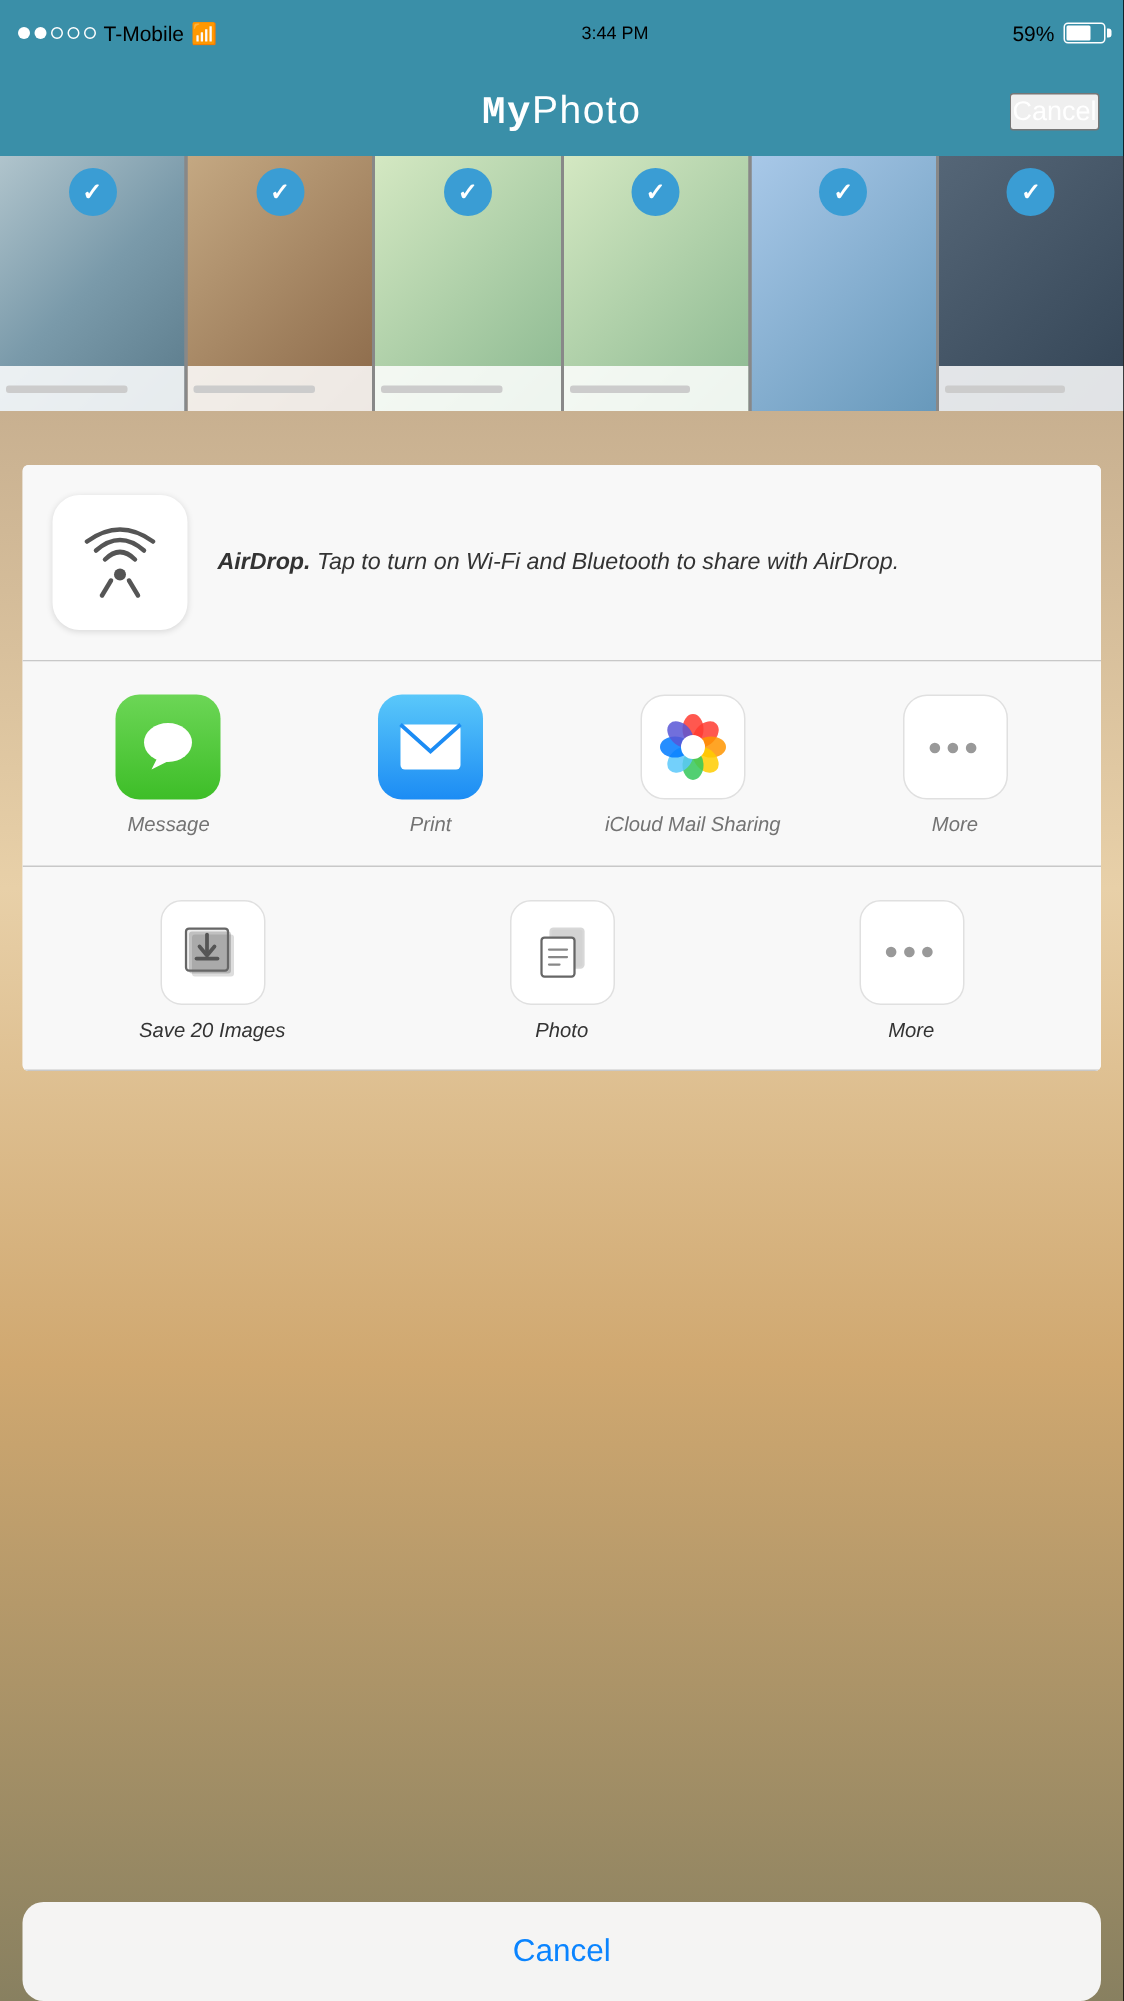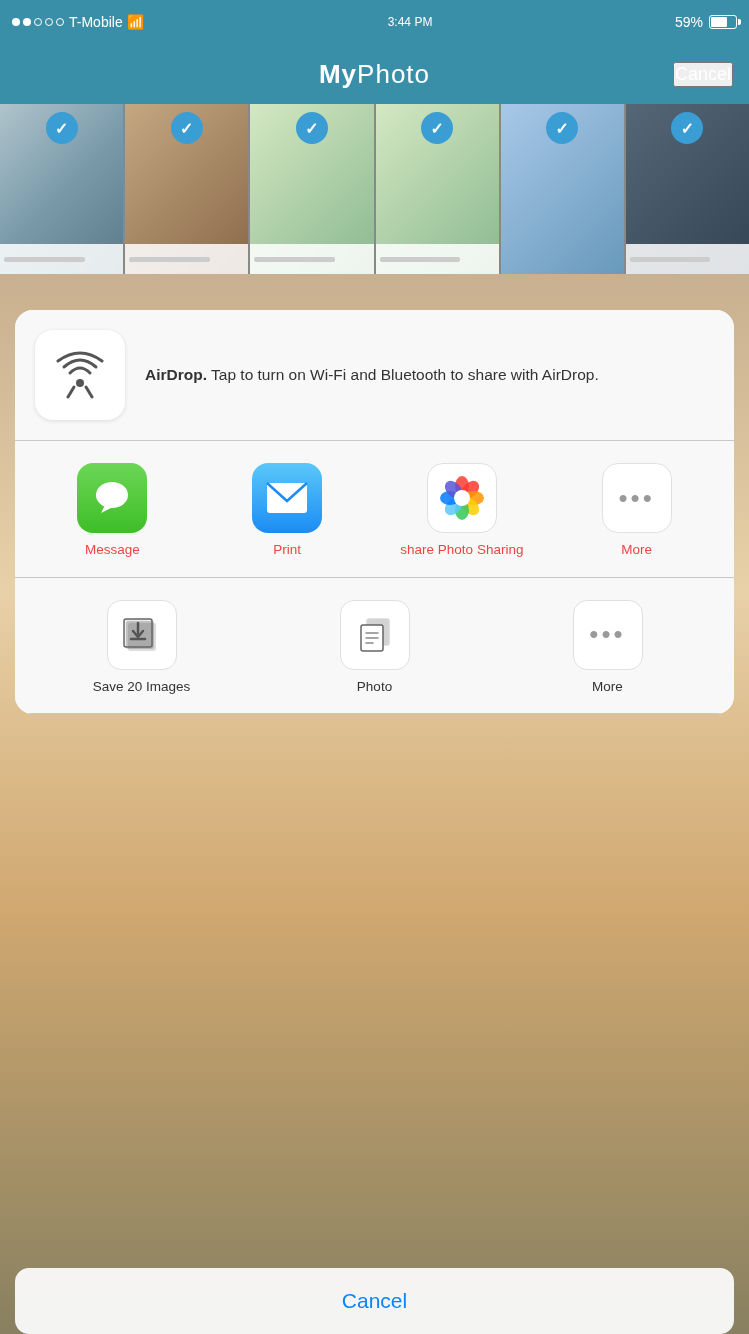--- a/index.html
+++ b/index.html
@@ -14,21 +14,21 @@
 
     
     #status-bar {
       width: 749px;
       height: 44px;
       background: #3a8fa8;
       display: flex;
       align-items: center;
       justify-content: space-between;
       padding: 4px 12px;
-      color: #ffffff;
+      color: #000000;
       font-size: 14px;
       font-weight: 500;
       position: relative;
       z-index: 10;
     }
     .status-left { display: flex; align-items: center; gap: 5px; }
     .status-dots { display: flex; gap: 3px; }
     .dot { width: 8px; height: 8px; border-radius: 50%; background: white; }
     .dot.empty { background: transparent; border: 1.5px solid white; }
     .wifi-icon { font-size: 14px; }
@@ -63,21 +63,21 @@
       justify-content: center;
       position: relative;
       z-index: 10;
     }
     .app-title {
       color: white;
       font-size: 26px;
       font-weight: 300;
       letter-spacing: 1px;
     }
-    .app-title span.bold { font-weight: 700; }
+    .app-title span.bold { font-weight: 700; font-family: Liberation Mono, monospace; }
     .cancel-btn-header {
       position: absolute;
       right: 16px;
       color: white;
       font-size: 18px;
       font-weight: 400;
     }
 
     
     #photo-grid {
@@ -132,23 +132,24 @@
       z-index: 1;
     }
 
     
     #share-sheet {
       position: absolute;
       top: 310px;
       left: 15px;
       width: 719px;
       background: rgba(248,248,248,0.97);
-      border-radius: 18px;
+      border-radius: 4px;
       z-index: 20;
       overflow: hidden;
+      font-style: italic;
     }
 
     
     #airdrop-section {
       padding: 20px 20px;
       display: flex;
       align-items: center;
       gap: 20px;
       border-bottom: 1px solid #c8c8c8;
       background: rgba(248,248,248,0.97);
@@ -193,21 +194,21 @@
       align-items: center;
       justify-content: center;
       font-size: 36px;
     }
     .icon-messages { background: linear-gradient(180deg, #6cd656 0%, #3ebe28 100%); }
     .icon-mail { background: linear-gradient(180deg, #5ac8fa 0%, #1c8cf4 100%); }
     .icon-icloud { background: white; border: 1px solid #e0e0e0; }
     .icon-more-apps { background: white; border: 1px solid #e0e0e0; color: #888; font-size: 28px; letter-spacing: 2px; }
     .share-app-label {
       font-size: 13.5px;
-      color: #ef4444;
+      color: #737373;
       text-align: center;
       line-height: 1.3;
     }
 
     
     #actions-row {
       display: flex;
       justify-content: space-around;
       padding: 22px 10px 18px;
       border-bottom: 1px solid #c8c8c8;
@@ -404,21 +405,21 @@
           <ellipse cx="26" cy="14" rx="7" ry="10" fill="#FF3B30" opacity="0.85" transform="rotate(45 26 26)"></ellipse>
           <ellipse cx="26" cy="14" rx="7" ry="10" fill="#FF9500" opacity="0.85" transform="rotate(90 26 26)"></ellipse>
           <ellipse cx="26" cy="14" rx="7" ry="10" fill="#FFCC00" opacity="0.85" transform="rotate(135 26 26)"></ellipse>
           <ellipse cx="26" cy="14" rx="7" ry="10" fill="#34C759" opacity="0.85" transform="rotate(180 26 26)"></ellipse>
           <ellipse cx="26" cy="14" rx="7" ry="10" fill="#5AC8FA" opacity="0.85" transform="rotate(225 26 26)"></ellipse>
           <ellipse cx="26" cy="14" rx="7" ry="10" fill="#007AFF" opacity="0.85" transform="rotate(270 26 26)"></ellipse>
           <ellipse cx="26" cy="14" rx="7" ry="10" fill="#5856D6" opacity="0.85" transform="rotate(315 26 26)"></ellipse>
           <circle cx="26" cy="26" r="8" fill="white"></circle>
         </svg>
       </div>
-      <span class="share-app-label">share Photo Sharing</span>
+      <span class="share-app-label">iCloud Mail Sharing</span>
     </div>
 
     <div class="share-app-item">
       <div class="share-app-icon icon-more-apps">
         <span style="color:#999; font-size:26px; letter-spacing:3px;">•••</span>
       </div>
       <span class="share-app-label">More</span>
     </div>
   </div>
 

